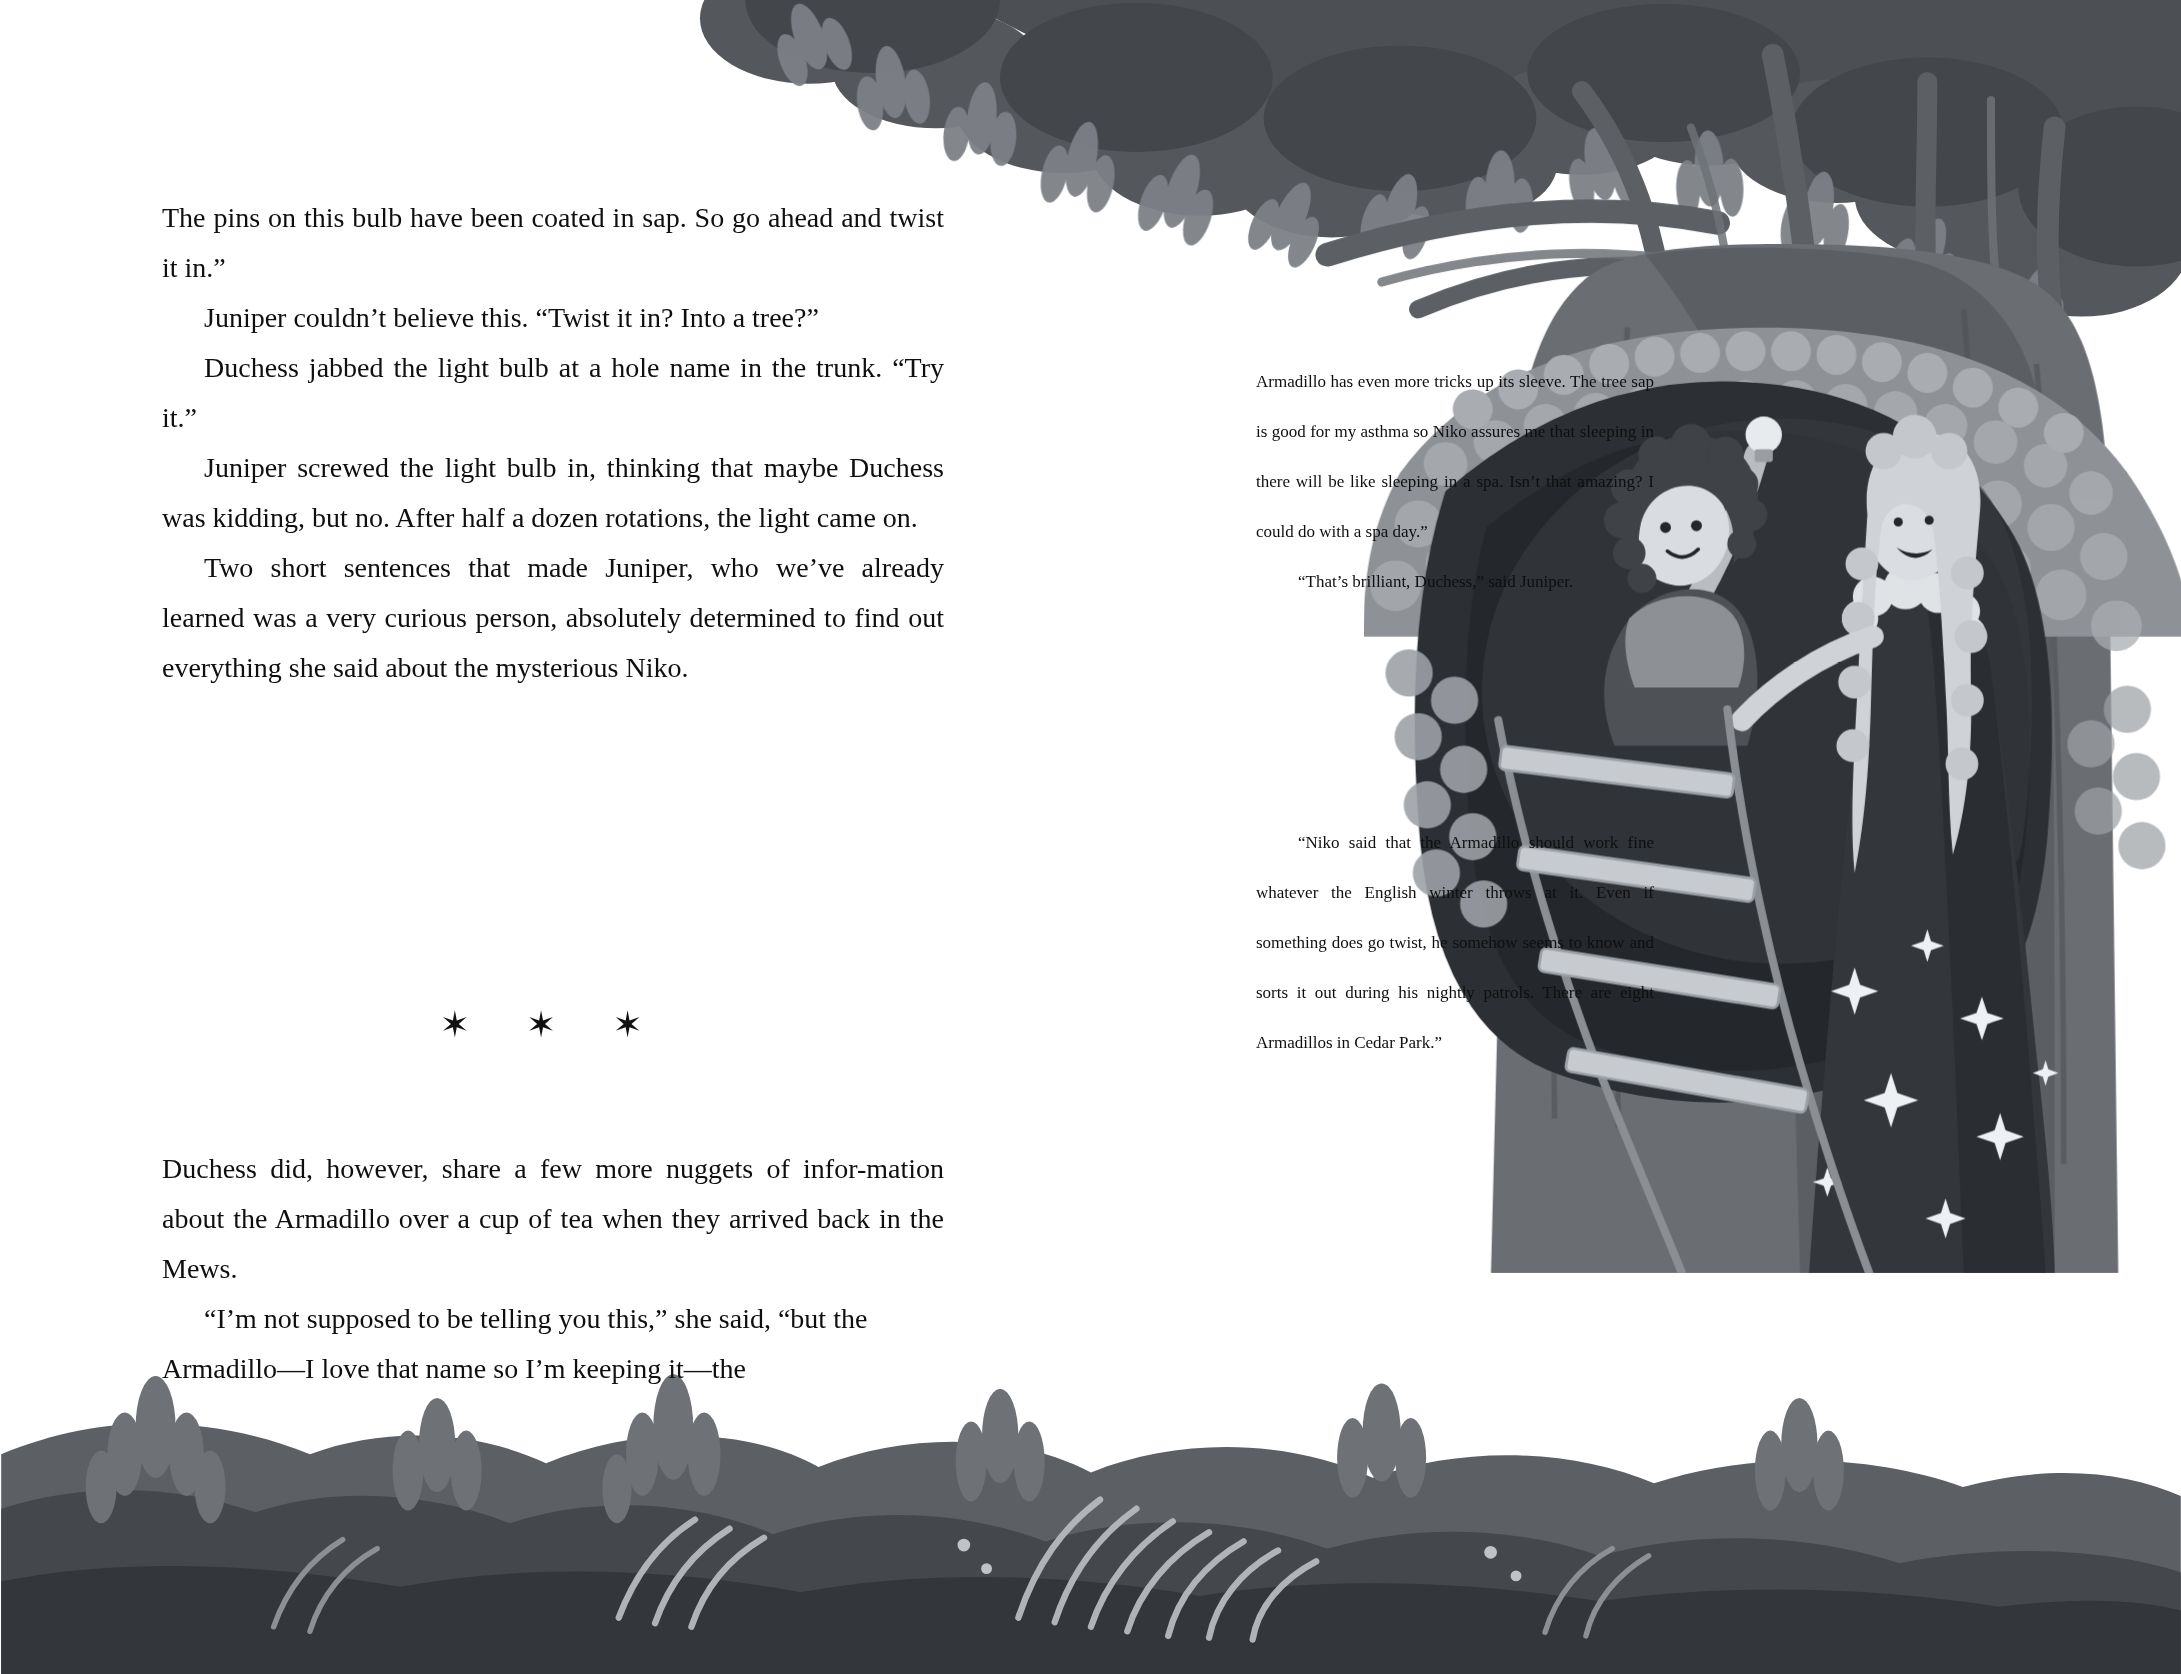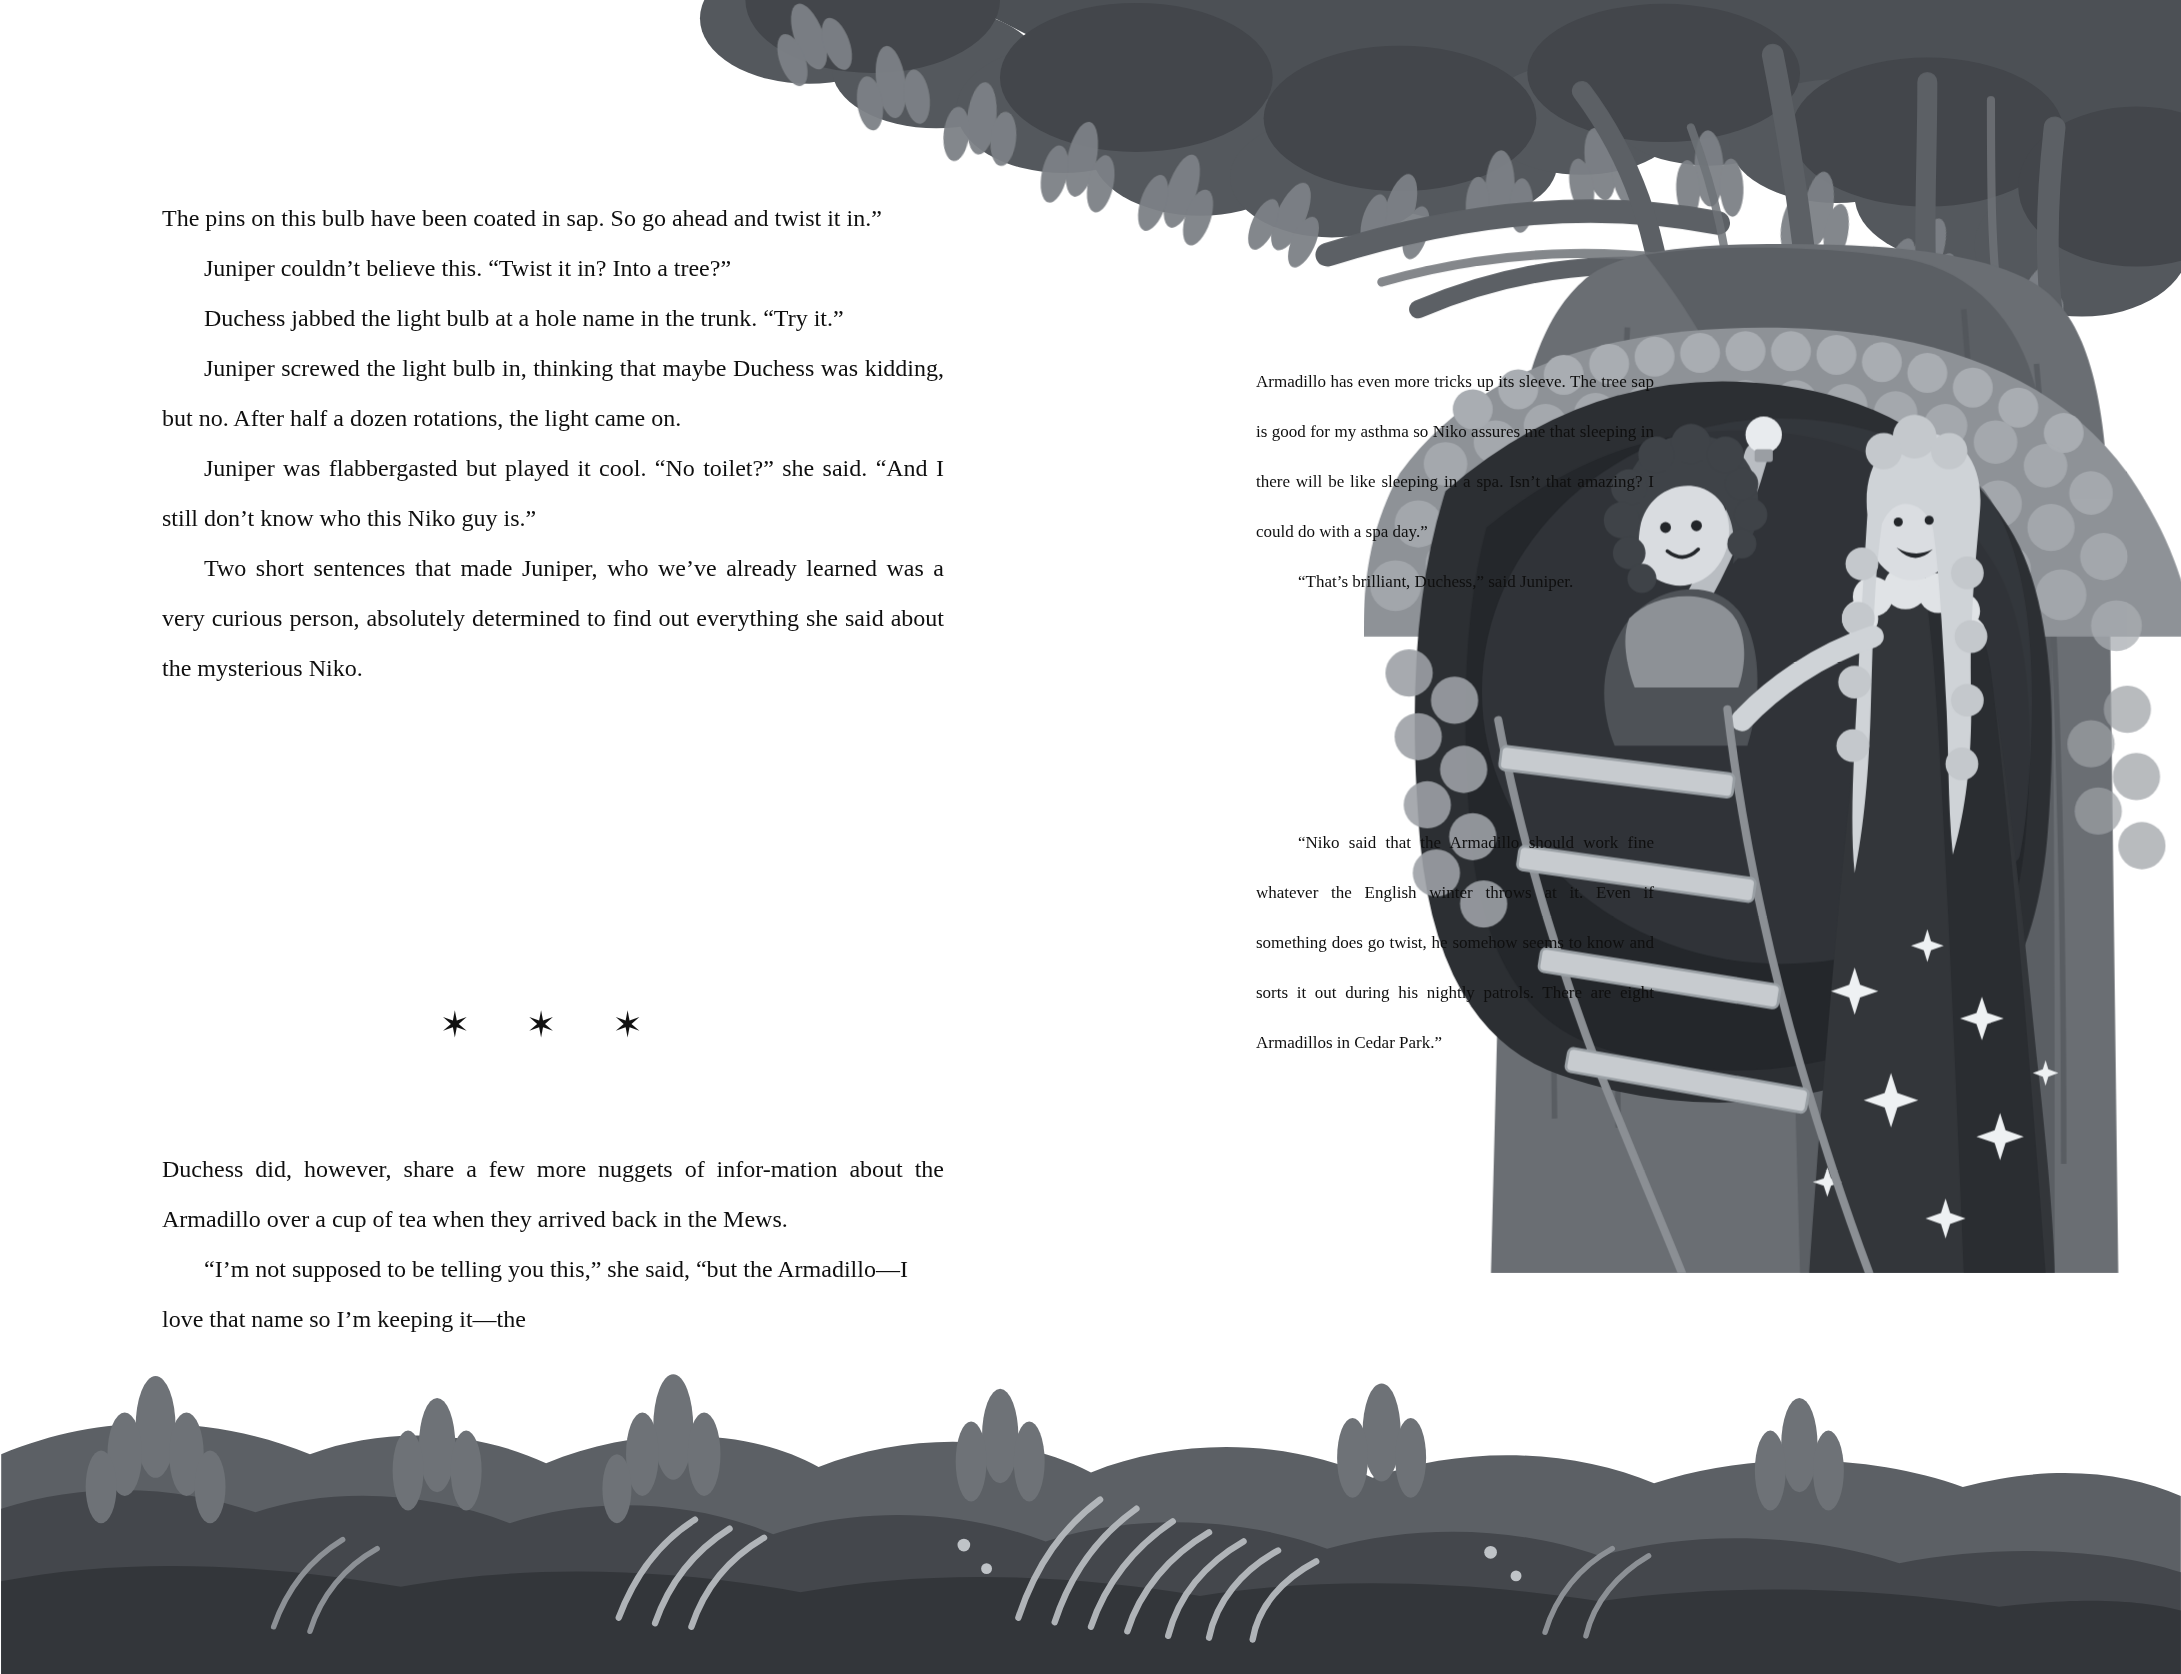--- a/index.html
+++ b/index.html
@@ -40,21 +40,21 @@
     top: 357px;
     width: 398px;
   }
   .col-right-lower {
     left: 1256px;
     top: 818px;
     width: 398px;
   }
   p {
     margin: 0;
-    font-size: 24px;
+    font-size: 28px;
     line-height: 50px;
     text-align: justify;
     text-justify: inter-word;
     -webkit-hyphens: manual;
     hyphens: manual;
   }
   p.noindent { text-indent: 0; }
   p.indent { text-indent: 42px; }
   p.last { text-align: left; }
 
@@ -521,21 +521,20 @@
           <circle cx="1668" cy="284" r="6"></circle>
       </g>
     </svg>
   </div>
 
   <div class="col col-left">
     <p class="noindent">The pins on this bulb have been coated in sap. So go ahead and twist it in.”</p>
     <p class="indent">Juniper couldn’t believe this. “Twist it in? Into a tree?”</p>
     <p class="indent">Duchess jabbed the light bulb at a hole name in the trunk. “Try it.”</p>
     <p class="indent">Juniper screwed the light bulb in, thinking that maybe Duchess was kidding, but no. After half a dozen rotations, the light came on.</p>
-    <p class="indent">Juniper was flabbergasted but played it cool. “No toilet?” she said. “And I still don’t know who this Niko guy is.”</p>
     <p class="indent">Two short sentences that made Juniper, who we’ve already learned was a very curious person, absolutely determined to find out everything she said about the mysterious Niko.</p>
   </div>
 
   <div class="divider">✶ ✶ ✶</div>
 
   <div class="col block-lower-left">
     <p class="noindent">Duchess did, however, share a few more nuggets of infor-mation about the Armadillo over a cup of tea when they arrived back in the Mews.</p>
     <p class="indent last">“I’m not supposed to be telling you this,” she said, “but the Armadillo—I love that name so I’m keeping it—the</p>
   </div>
 

